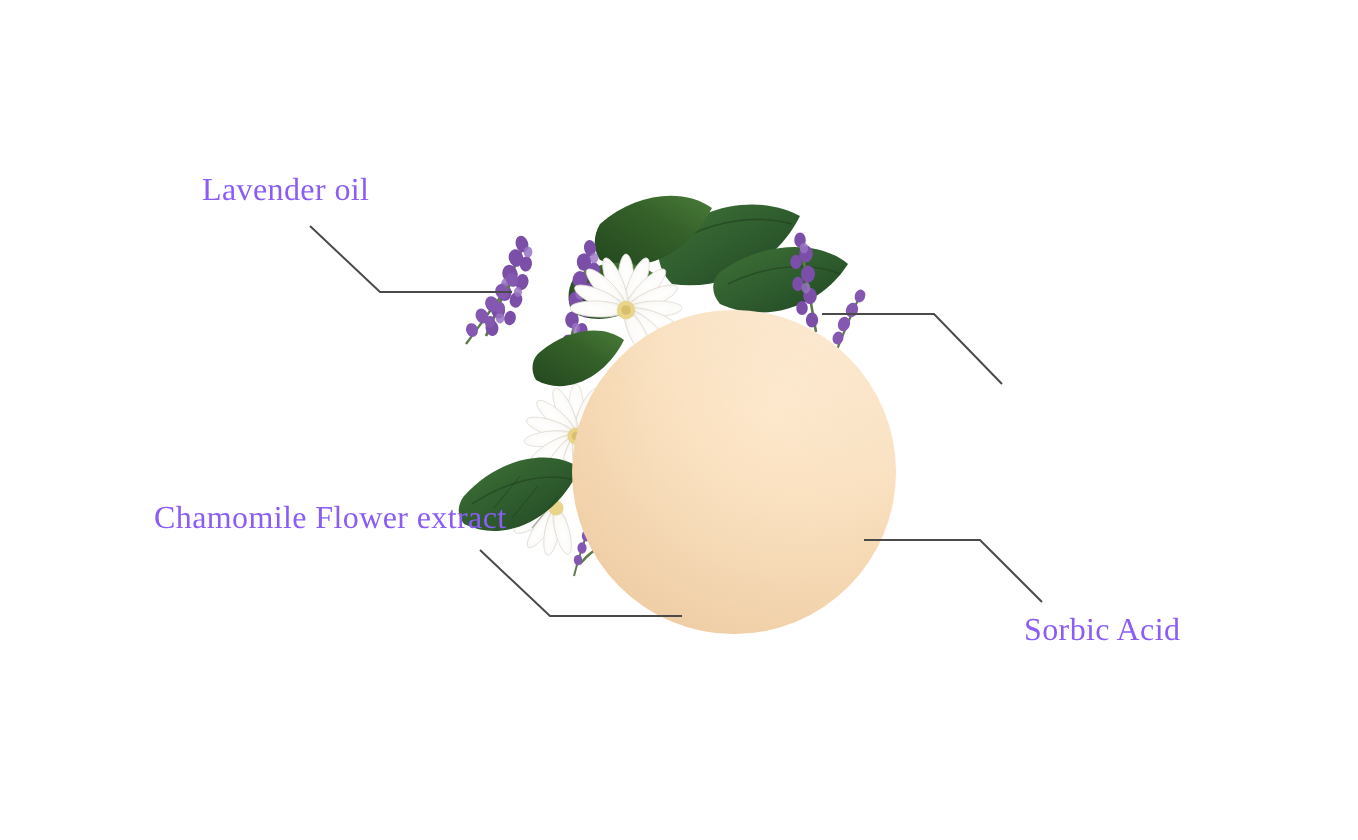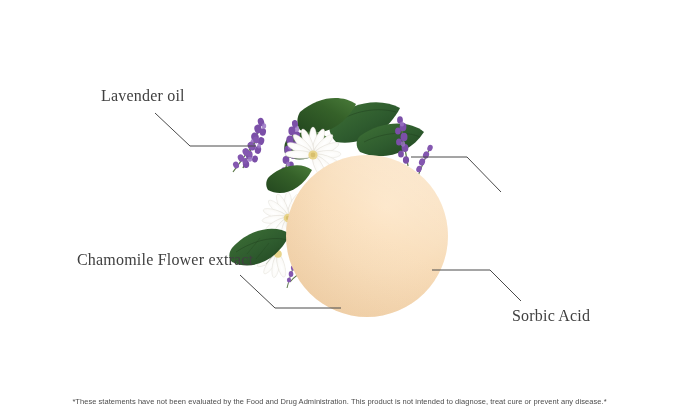--- a/index.html
+++ b/index.html
@@ -62,21 +62,21 @@
     stroke: #4a4a4a;
     stroke-width: 1;
   }
 
   
   .callout {
     position: absolute;
     z-index: 9;
     font-family: "Liberation Serif", serif;
     font-size: 16px;
-    color: #404040;
+    color: #8b5cf6;
     white-space: nowrap;
     letter-spacing: 0.2px;
   }
   .callout-lavender      { left: 101px; top: 87px; }
   .callout-frankincense  { left: 476px; top: 194px; }
   .callout-chamomile     { left: 77px;  top: 251px; }
   .callout-sorbic        { left: 512px; top: 307px; }
 
   
   .disclaimer {
@@ -291,15 +291,14 @@
     <path d="M432 270 L490 270 L521 301"></path>
   </svg>
 
   <div class="callout callout-lavender">Lavender oil</div>
 
 
   <div class="callout callout-chamomile">Chamomile Flower extract</div>
 
   <div class="callout callout-sorbic">Sorbic Acid</div>
 
-  <div class="disclaimer">*These statements have not been evaluated by the Food and Drug Administration. This product is not intended to diagnose, treat cure or prevent any disease.*</div>
 
 </div>
 
 </body></html>

